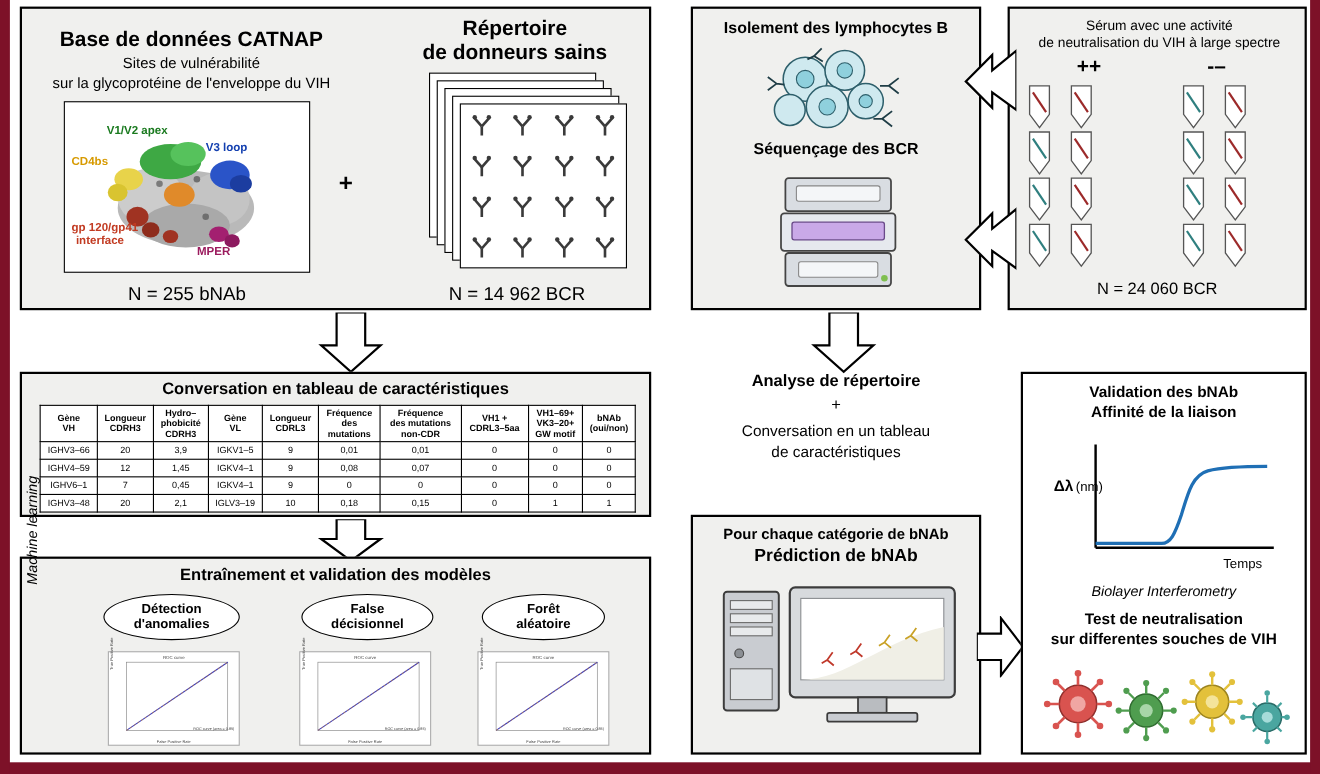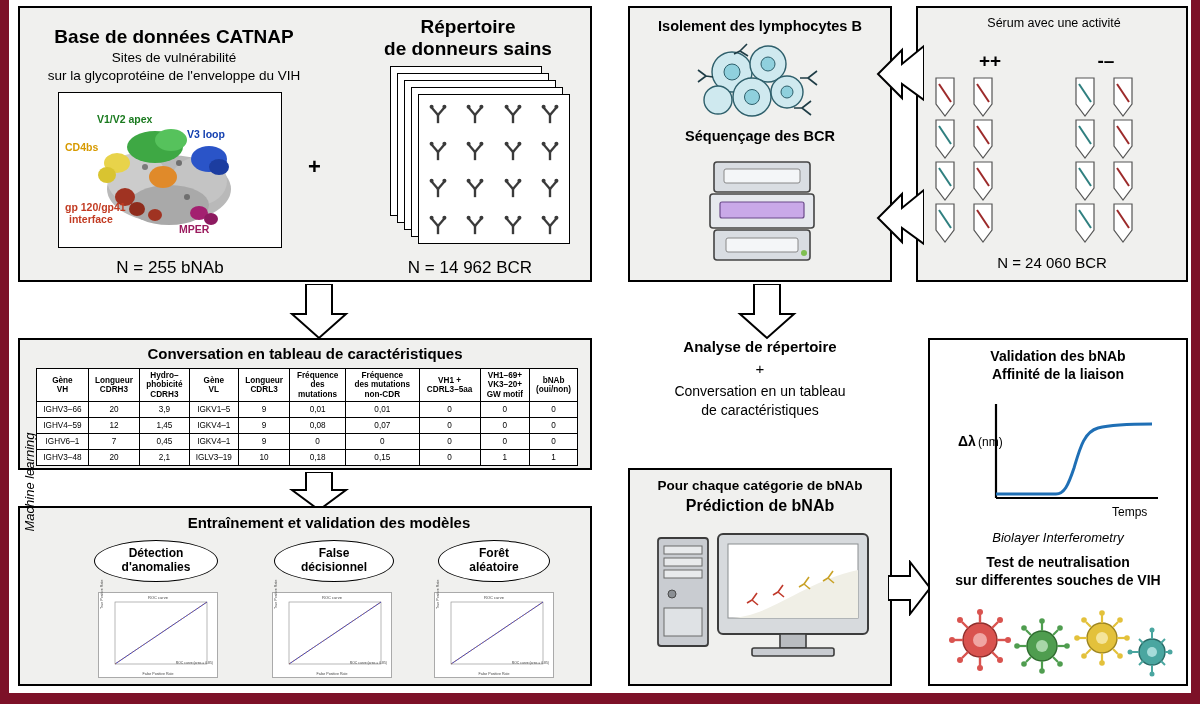--- a/index.html
+++ b/index.html
@@ -80,21 +80,21 @@
     border:1px solid #000; text-align:center; padding:1px 1px;
     line-height:1.1;
   }
   table.feat th { height:30px; font-weight:bold; }
   table.feat td { height:13px; }
 
   #arrow-left-2 { position:absolute; left:288px; top:472px; }
 
   
   #p-ml { left:18px; top:506px; width:574px; height:180px; }
-  #ml-title { position:absolute; left:0; top:6px; width:100%; font-size:15px;margin-left:24px; }
+  #ml-title { position:absolute; left:0; top:6px; width:100%; font-size:15px; }
   #ml-side {
     position:absolute; left:2px; top:40px; width:132px; height:18px;
     transform:rotate(-90deg); transform-origin:left top;
     font-style:italic; font-size:13px; text-align:center;
   }
   .ellipse {
     position:absolute; border:1.5px solid #000; background:#ffffff;
     border-radius:50%; font-size:12px; font-weight:bold; text-align:center;
     display:flex; align-items:center; justify-content:center; line-height:1.15;
   }
@@ -532,20 +532,21 @@
     <rect x="4" y="38" width="104" height="34" rx="3" fill="#e6e9ee" stroke="#444" stroke-width="1.6"></rect>
     <rect x="14" y="46" width="84" height="16" rx="2" fill="#c9a9e8" stroke="#6a4a8a" stroke-width="1.2"></rect>
     <rect x="8" y="74" width="96" height="30" rx="3" fill="#d9dde2" stroke="#444" stroke-width="1.6"></rect>
     <rect x="20" y="82" width="72" height="14" rx="2" fill="#f4f6f8" stroke="#888" stroke-width="1"></rect>
     <circle cx="98" cy="97" r="3" fill="#7fbf50"></circle>
   </svg>
 </div>
 
 <div class="panel" id="p-serum">
   <div class="ctr" id="serum-t1">Sérum avec une activité</div>
+  <div class="ctr" id="serum-t2">de neutralisation du VIH à large spectre</div>
   <div id="sign-plus">++</div>
   <div id="sign-minus">-–</div>
 
   <svg id="tubes" viewBox="0 0 256 172">
     <defs>
       <g id="tube">
         <path d="M0 0 l18 0 l0 26 l-9 12 l-9 -12 z" fill="#ffffff" stroke="#555" stroke-width="1.2"></path>
       </g>
     </defs>
 

